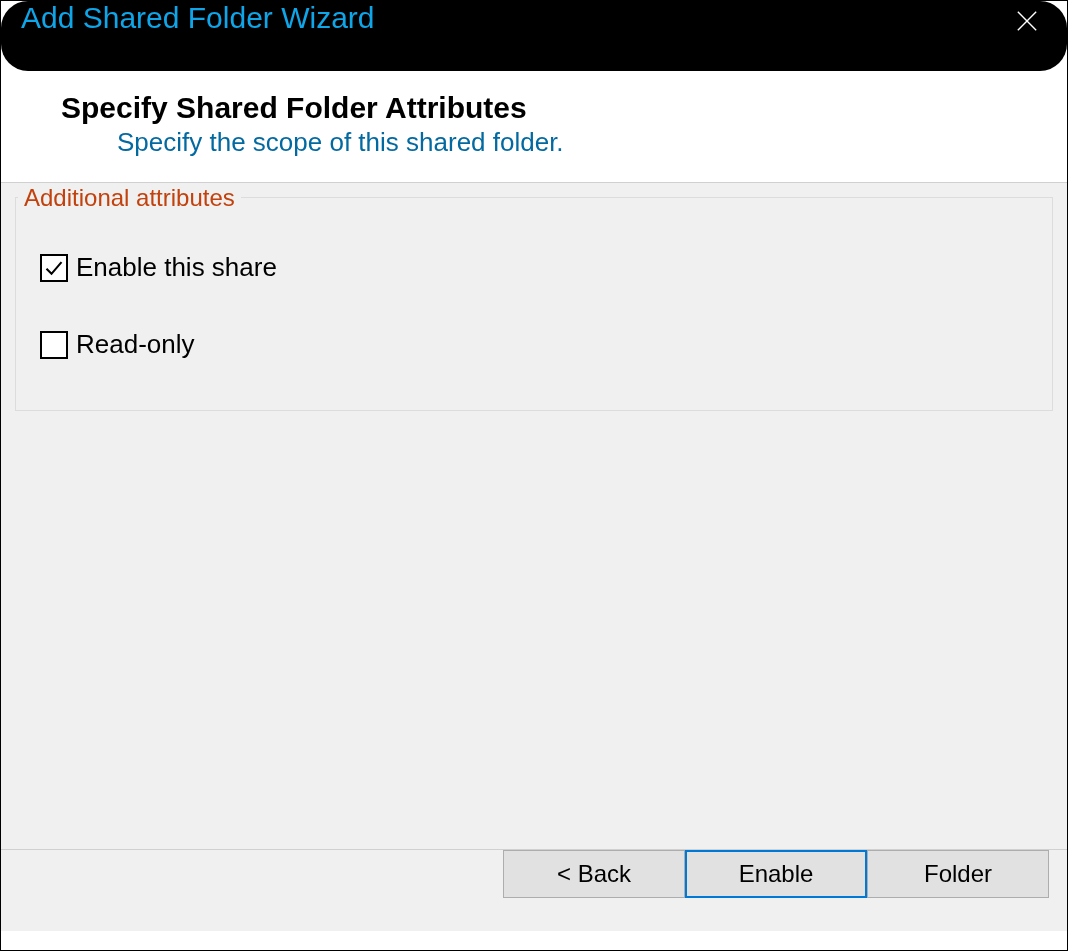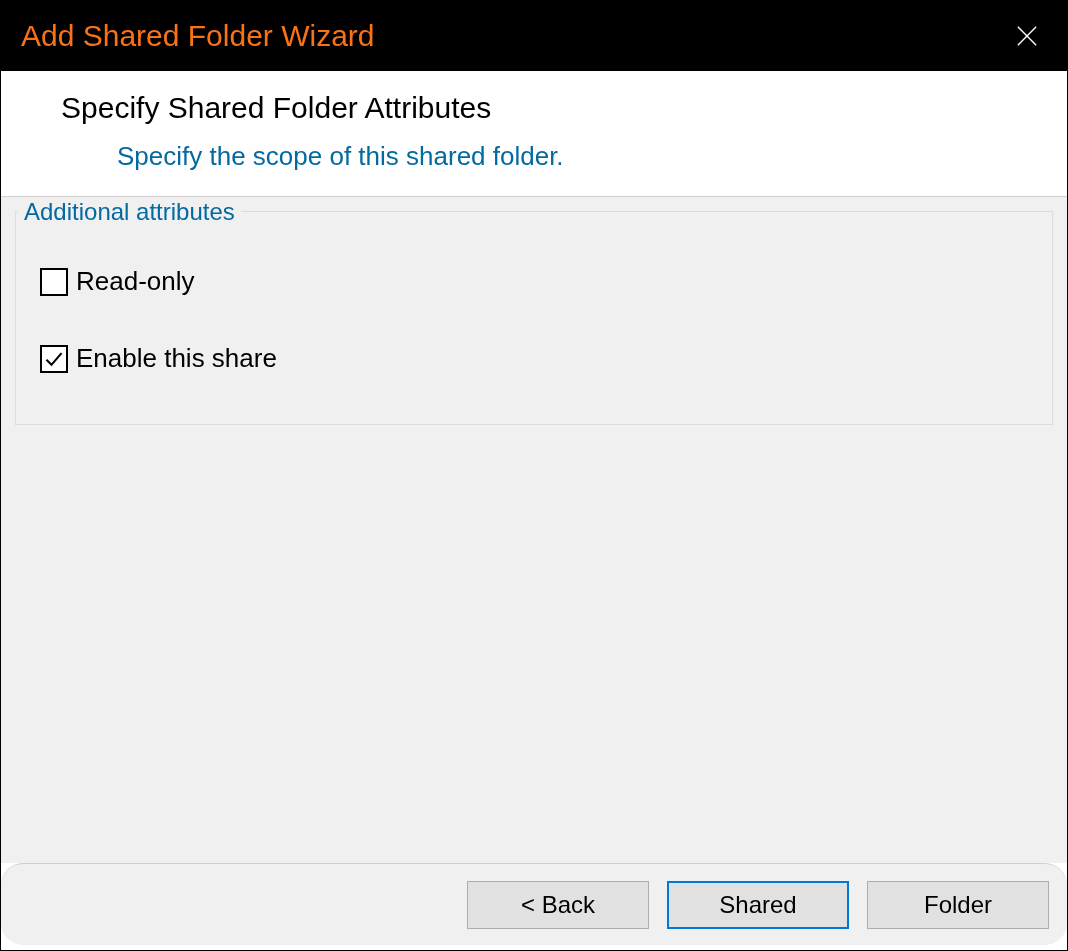--- a/index.html
+++ b/index.html
@@ -10,26 +10,27 @@
     body {
       font-family: "Segoe UI", Tahoma, Arial, sans-serif;
       background: #ffffff;
       width: 1068px;
       height: 951px;
       overflow: hidden;
       border: 1px solid #000;
     }
     .titlebar {
       background: #000000;
-      color: #f97316;
+      color: #0ea5e9;
       height: 70px;
       display: flex;
-      align-items: center;
+      align-items: flex-start;
       justify-content: space-between;
       padding: 0 20px;
+      border-radius: 27px;
     }
     .titlebar-title {
       font-size: 30px;
       font-weight: 400;
     }
     .close-btn {
       width: 40px;
       height: 40px;
       display: flex;
       align-items: center;
@@ -41,23 +42,23 @@
       height: 22px;
       stroke: #ffffff;
       stroke-width: 1.5;
     }
     .header-section {
       padding: 20px 20px 24px 60px;
       background: #ffffff;
     }
     .page-heading {
       font-size: 30px;
-      font-weight: 400;
+      font-weight: 700;
       color: #000;
-      margin-bottom: 16px;
+      margin-bottom: 2px;
     }
     .page-subheading {
       font-size: 26px;
       font-weight: 400;
       color: #0369a1;
       padding-left: 56px;
     }
     .content-area {
       background: #f0f0f0;
       border-top: 1px solid #d0d0d0;
@@ -71,21 +72,21 @@
       padding: 38px 24px 38px 24px;
       background: #f0f0f0;
     }
     .fieldset-legend {
       position: absolute;
       top: -14px;
       left: 2px;
       background: #f0f0f0;
       padding: 0 6px;
       font-size: 24px;
-      color: #0369a1;
+      color: #c2410c;
     }
     .checkbox-row {
       display: flex;
       align-items: center;
       margin: 16px 0 46px 0;
     }
     .checkbox-row:last-child {
       margin-bottom: 12px;
     }
     .checkbox-box {
@@ -110,25 +111,23 @@
     .checkbox-label {
       font-size: 26px;
       color: #000;
       cursor: pointer;
     }
     .footer {
       background: #f0f0f0;
       border-top: 1px solid #d0d0d0;
       height: 82px;
       display: flex;
-      align-items: center;
+      align-items: flex-start;
       justify-content: flex-end;
       padding: 0 18px;
-      gap: 18px;
-      border-radius: 22px;
     }
     .btn {
       height: 48px;
       width: 182px;
       background: #e1e1e1;
       border: 1px solid #adadad;
       font-size: 24px;
       color: #000;
       cursor: pointer;
       font-family: inherit;
@@ -156,34 +155,34 @@
 <div class="header-section">
   <div class="page-heading">Specify Shared Folder Attributes</div>
   <div class="page-subheading">Specify the scope of this shared folder.</div>
 </div>
 
 <div class="content-area">
   <div class="fieldset">
     <div class="fieldset-legend">Additional attributes</div>
 
     <div class="checkbox-row">
-      <span class="checkbox-box" id="cb1">
-        
-      </span>
-      <span class="checkbox-label">Read-only</span>
-    </div>
-
-    <div class="checkbox-row">
       <span class="checkbox-box" id="cb0">
         <svg viewBox="0 0 24 24" style="display: block;">
           <polyline points="3,13 9,19 21,5"></polyline>
         </svg>
       </span>
       <span class="checkbox-label">Enable this share</span>
     </div>
+
+    <div class="checkbox-row">
+      <span class="checkbox-box" id="cb1">
+        
+      </span>
+      <span class="checkbox-label">Read-only</span>
+    </div>
   </div>
 </div>
 
 <div class="footer">
   <button class="btn">&lt; Back</button>
-  <button class="btn primary">Shared</button>
+  <button class="btn primary">Enable</button>
   <button class="btn">Folder</button>
 </div>
 
 </body></html>

